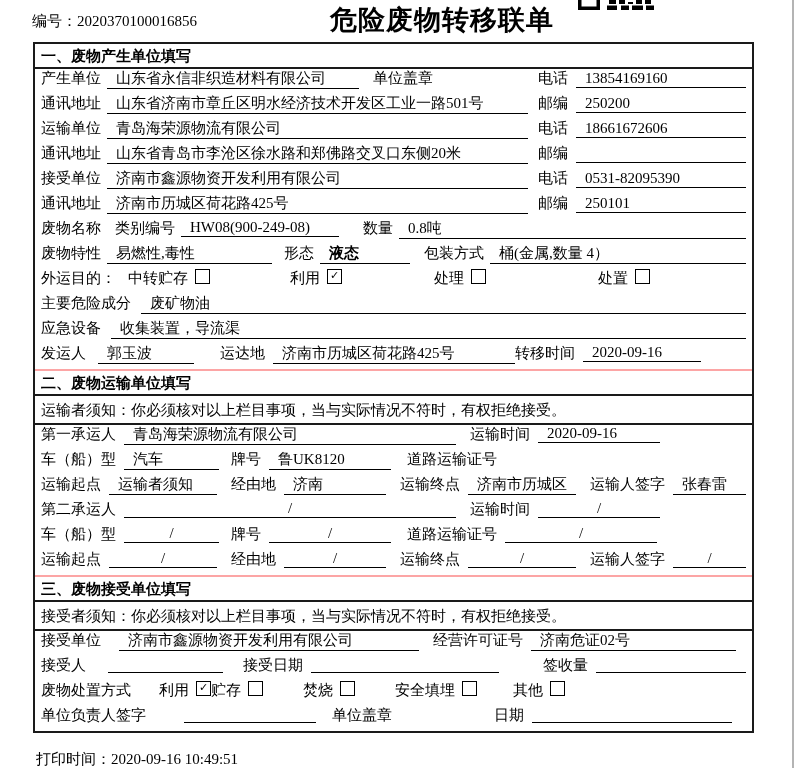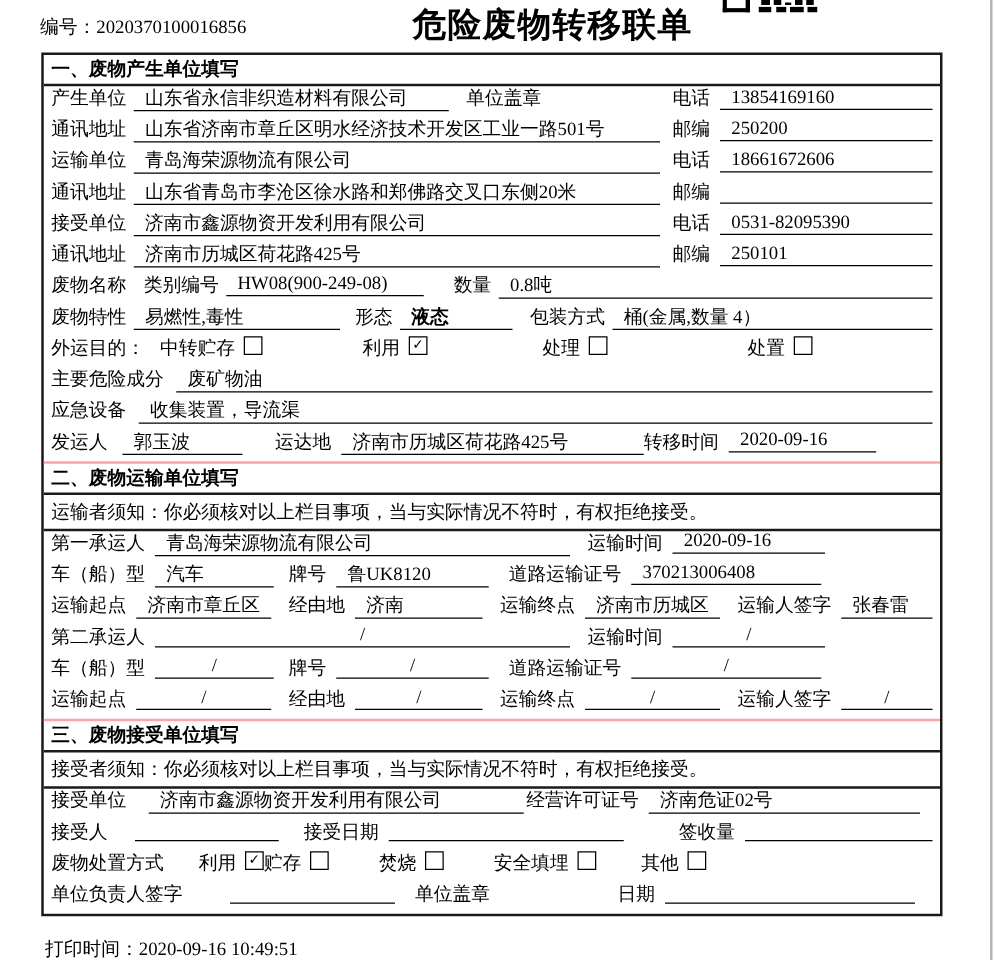--- a/index.html
+++ b/index.html
@@ -194,26 +194,25 @@
     <span class="lb" style="margin-left:14px;">运输时间</span>
     <span class="ul" style="width:122px;margin-left:8px;">2020-09-16</span>
   </div>
 
   <div class="row">
     <span class="lb">车（船）型</span>
     <span class="ul" style="width:95px;margin-left:8px;">汽车</span>
     <span class="lb" style="margin-left:12px;">牌号</span>
     <span class="ul" style="width:122px;margin-left:8px;">鲁UK8120</span>
     <span class="lb" style="margin-left:16px;">道路运输证号</span>
-    <span class="ul" style="width:152px;margin-left:8px;">370213006408</span>
   </div>
 
   <div class="row">
     <span class="lb">运输起点</span>
-    <span class="ul" style="width:108px;margin-left:8px;">济南市章丘区</span>
+    <span class="ul" style="width:108px;margin-left:8px;">运输者须知</span>
     <span class="lb" style="margin-left:14px;">经由地</span>
     <span class="ul" style="width:102px;margin-left:8px;">济南</span>
     <span class="lb" style="margin-left:14px;">运输终点</span>
     <span class="ul" style="width:108px;margin-left:8px;">济南市历城区</span>
     <span class="lb" style="margin-left:14px;">运输人签字</span>
     <span class="ul grow" style="margin-left:8px;">张春雷</span>
   </div>
 
   <div class="row">
     <span class="lb">第二承运人</span>
@@ -241,21 +240,21 @@
     <span class="lb" style="margin-left:14px;">运输人签字</span>
     <span class="ul grow slash" style="margin-left:8px;">/</span>
   </div>
 
   <div class="sec-title bt">三、废物接受单位填写</div>
   <div class="notice">接受者须知：你必须核对以上栏目事项，当与实际情况不符时，有权拒绝接受。</div>
 
   <div class="row">
     <span class="lb">接受单位</span>
     <span class="ul" style="width:300px;margin-left:18px;">济南市鑫源物资开发利用有限公司</span>
-    <span class="lb" style="margin-left:2px;">经营许可证号</span>
+    <span class="lb" style="margin-left:14px;">经营许可证号</span>
     <span class="ul grow" style="margin-left:8px;margin-right:10px;">济南危证02号</span>
   </div>
 
   <div class="row">
     <span class="lb">接受人</span>
     <span class="ul" style="width:115px;margin-left:22px;"></span>
     <span class="lb" style="margin-left:20px;">接受日期</span>
     <span class="ul" style="width:188px;margin-left:8px;"></span>
     <span class="lb" style="margin-left:44px;">签收量</span>
     <span class="ul grow" style="margin-left:8px;"></span>

